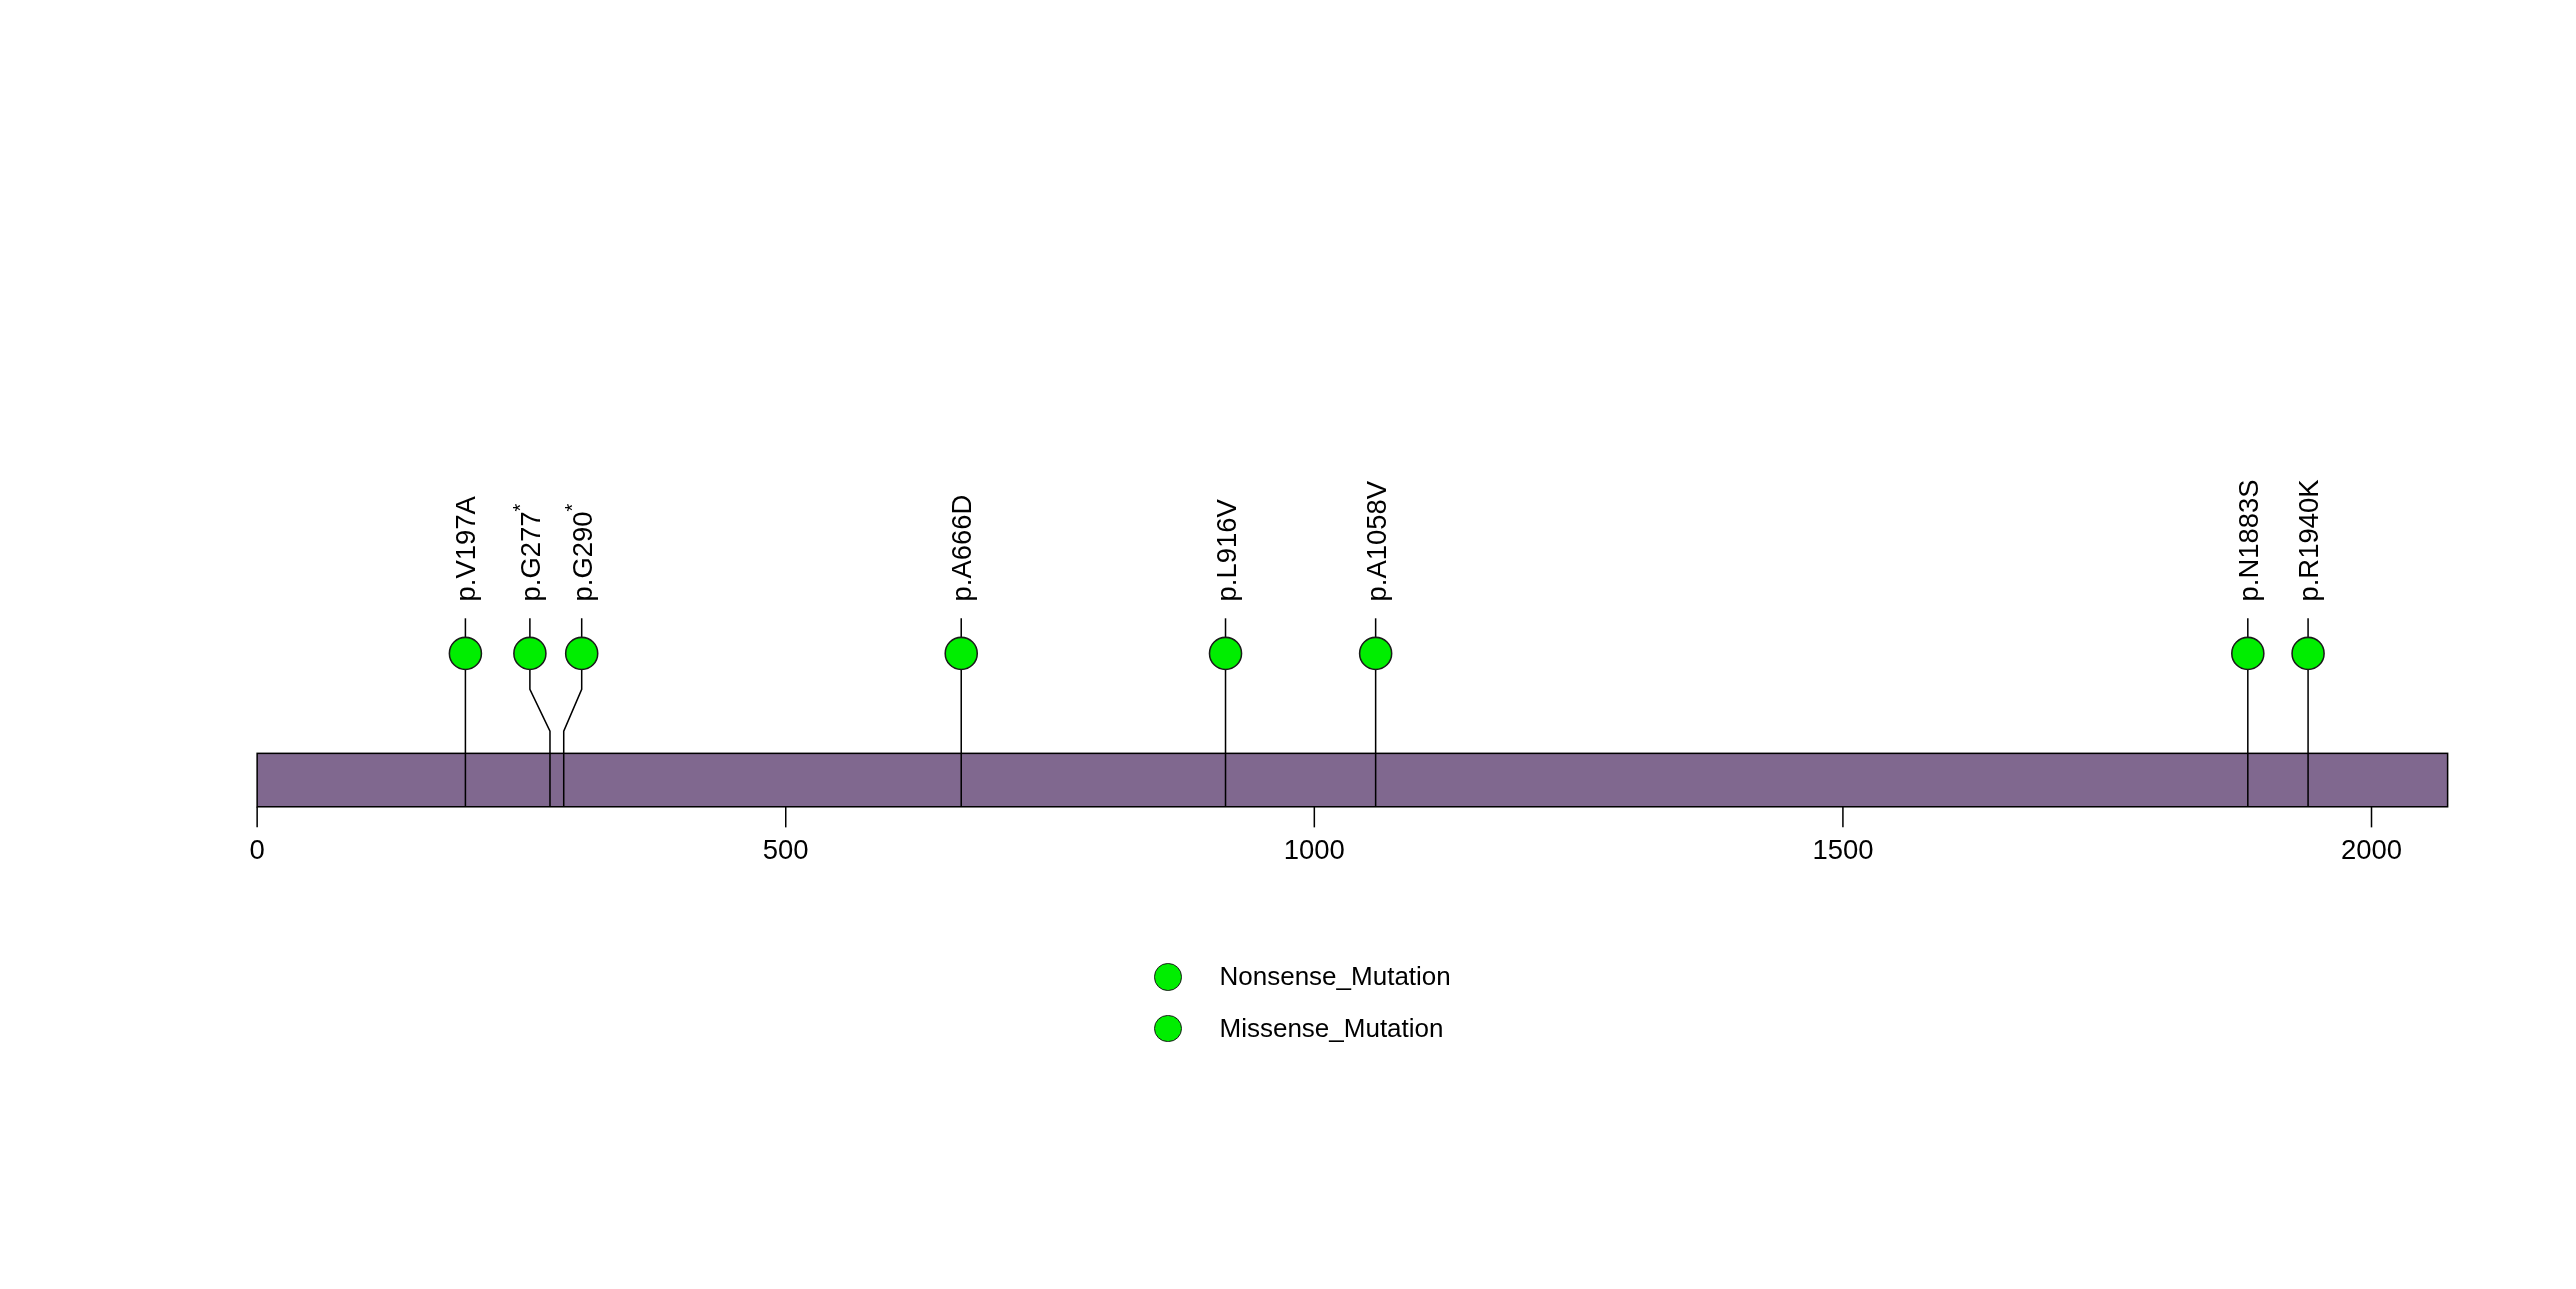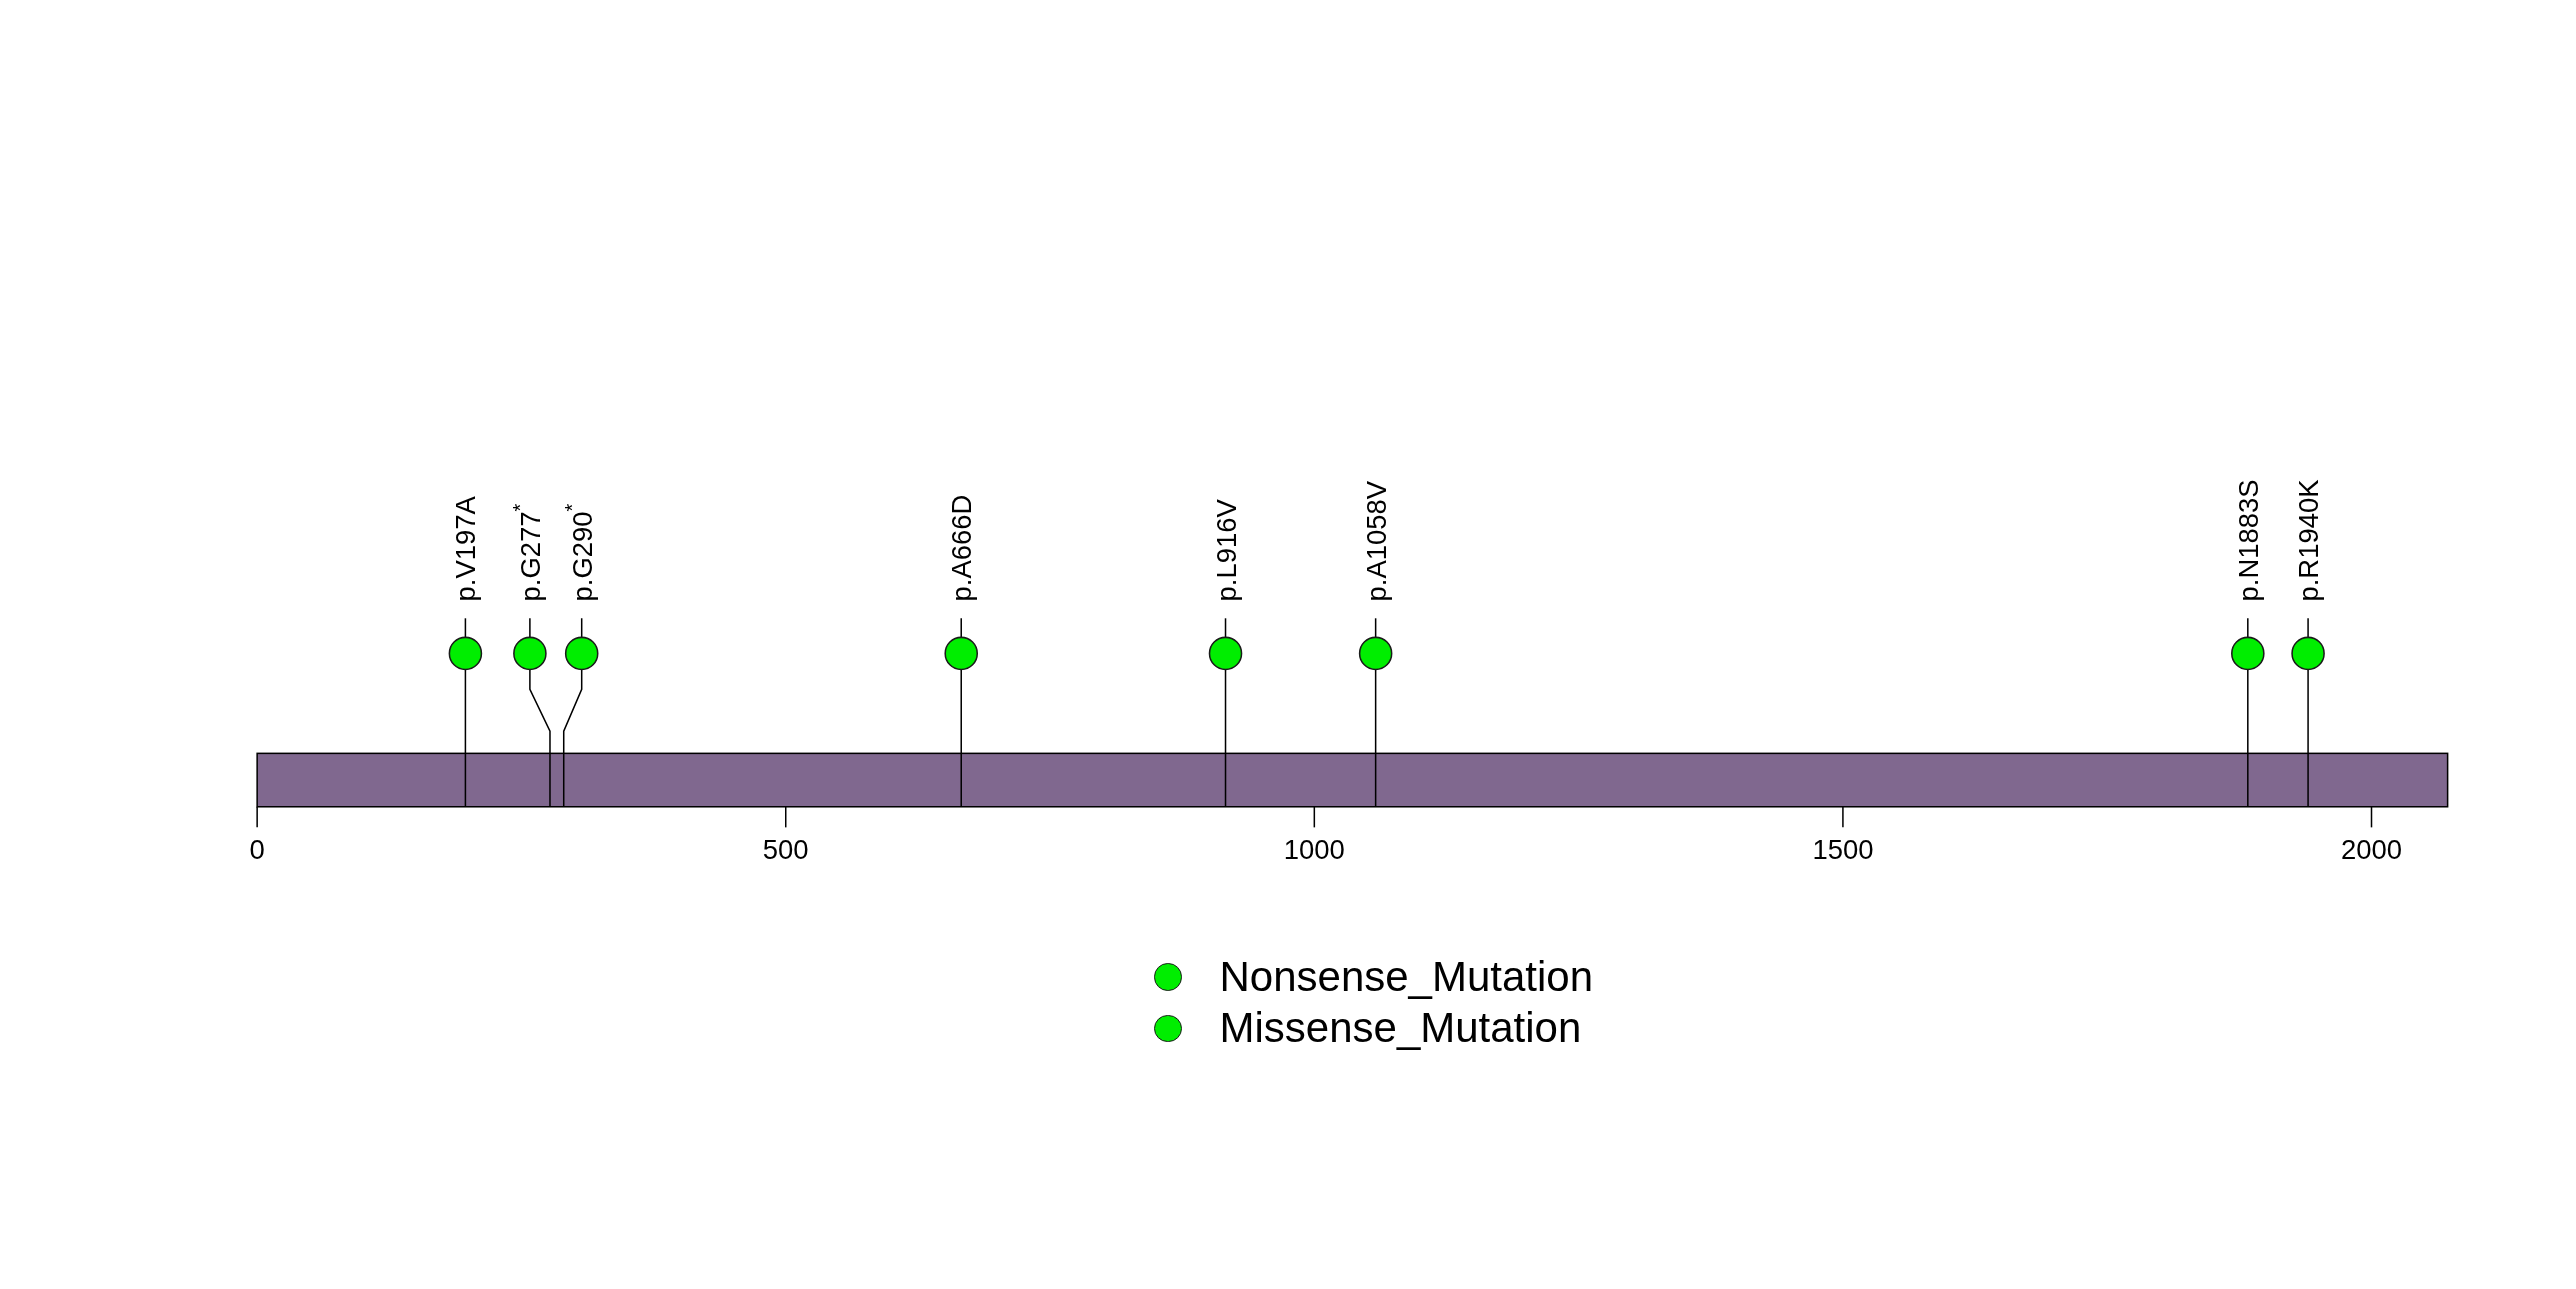--- a/index.html
+++ b/index.html
@@ -33,21 +33,21 @@
   .legend-dot {
     width: 27.5px;
     height: 27.5px;
     border-radius: 50%;
     border: 1.5px solid #1a1a1a;
     box-sizing: border-box;
     flex: 0 0 auto;
   }
   .legend-text {
     margin-left: 38px;
-    font-size: 42px;
+    font-size: 26px;
     color: #000000;
     white-space: nowrap;
   }
 </style>
 </head>
 <body>
 
 <svg id="plot-svg" width="2576" height="1290" viewBox="0 0 3376 1690">
     <rect x="337" y="987" width="2870.756" height="70" fill="#80688F" stroke="#000000" stroke-width="2"></rect>
     <polyline points="609.9435,810 609.9435,1057" fill="none" stroke="#000000" stroke-width="2"></polyline>

